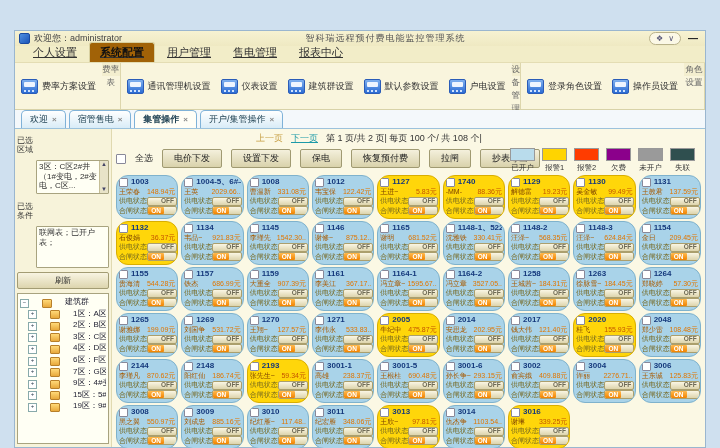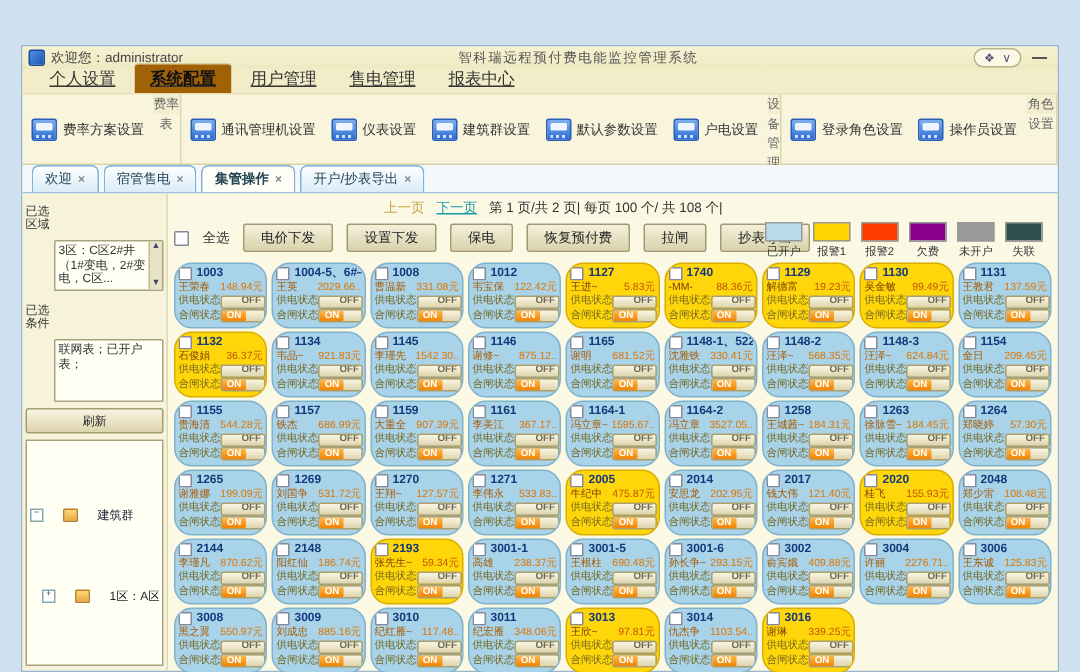--- a/index.html
+++ b/index.html
@@ -34,21 +34,21 @@
   .content{flex:1;display:flex;min-height:0;}
   .sidebar{width:97px;flex:0 0 auto;background:#f7f3da;padding:3px 2px;box-sizing:border-box;display:flex;flex-direction:column;gap:4px;font-size:8px;border-right:1px solid #e0d9b0;}
   .side-row{display:flex;gap:2px;}
   .side-label{width:17px;color:#333;line-height:1.15;padding-top:4px;flex:0 0 auto;}
   .side-box{flex:1;background:#fffff4;border:1px solid #a8a37f;border-radius:1px;padding:1px 2px;color:#333;line-height:1.2;overflow:hidden;position:relative;margin-top:28px;}
   .side-box.region{height:30px;}
   .side-box.cond{height:38px;}
   .scrollarrows{position:absolute;right:0;top:0;bottom:0;width:8px;background:#e8e3c8;border-left:1px solid #c4bd96;display:flex;flex-direction:column;justify-content:space-between;align-items:center;font-size:6px;color:#446;}
   .side-btn{background:linear-gradient(#f8f4e2,#ddd5ae);border:1px solid #a39c74;border-radius:2px;text-align:center;padding:2px 0;color:#222;}
   .tree{flex:1;background:#fffff4;border:1px solid #a8a37f;padding:2px;overflow:hidden;line-height:1.45;color:#223;}
-  .tree-row{display:flex;align-items:center;gap:13px;white-space:nowrap;overflow:hidden;margin-top:42px;}
+  .tree-row{display:flex;align-items:flex-end;gap:13px;white-space:nowrap;overflow:hidden;}
   .tree-row.child{padding-left:8px;}
   .expander{width:7px;height:7px;border:1px solid #8aa;background:#fff;font-size:6px;line-height:5px;text-align:center;color:#345;flex:0 0 auto;}
   .nodeicon{width:8px;height:7px;background:linear-gradient(#ffd978,#e8a93c);border:1px solid #b8802a;border-radius:1px;flex:0 0 auto;}
   
   .main{flex:1;background:#fbf8e4;display:flex;flex-direction:column;min-width:0;}
   .main-top{position:relative;height:44px;flex:0 0 auto;padding:2px 4px;box-sizing:border-box;}
   .pagination{font-size:9px;color:#333;display:flex;gap:8px;align-items:center;margin-left:140px;height:14px;}
   .pg-prev{color:#c8a24a;}
   .pg-next{color:#1c9aa8;text-decoration:underline;}
   .toolbar{display:flex;align-items:center;gap:9px;margin-top:4px;font-size:9px;color:#333;}
@@ -155,21 +155,21 @@
       </div>
       <div class="doctab">
         <span>宿管售电</span>
         <span class="tabclose">×</span>
       </div>
       <div class="doctab active">
         <span>集管操作</span>
         <span class="tabclose">×</span>
       </div>
       <div class="doctab">
-        <span>开户/抄表导出</span>
+        <span>开户/集管操作</span>
         <span class="tabclose">×</span>
       </div>
     </div>
 
   <div class="content">
 
     <div class="sidebar">
       <div class="side-row">
         <div class="side-label">已选区域</div>
         <div class="side-box region">

